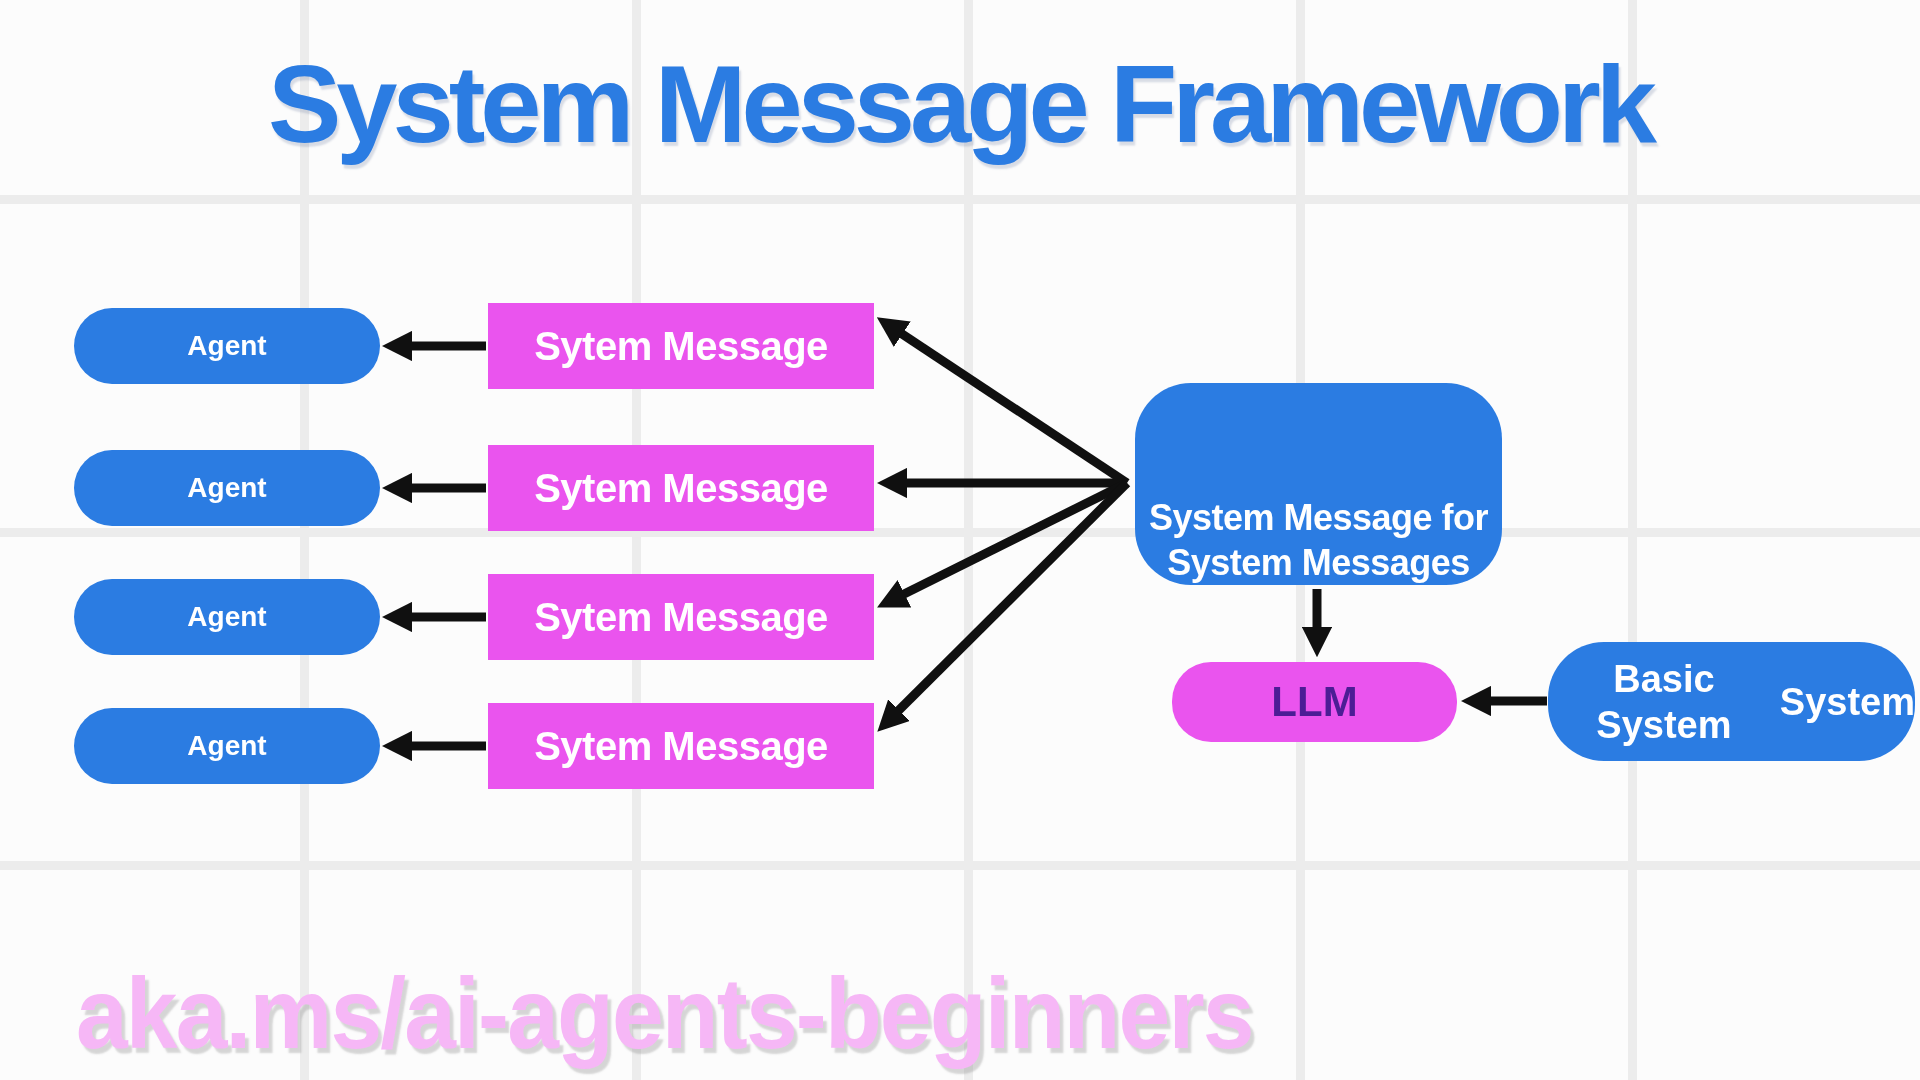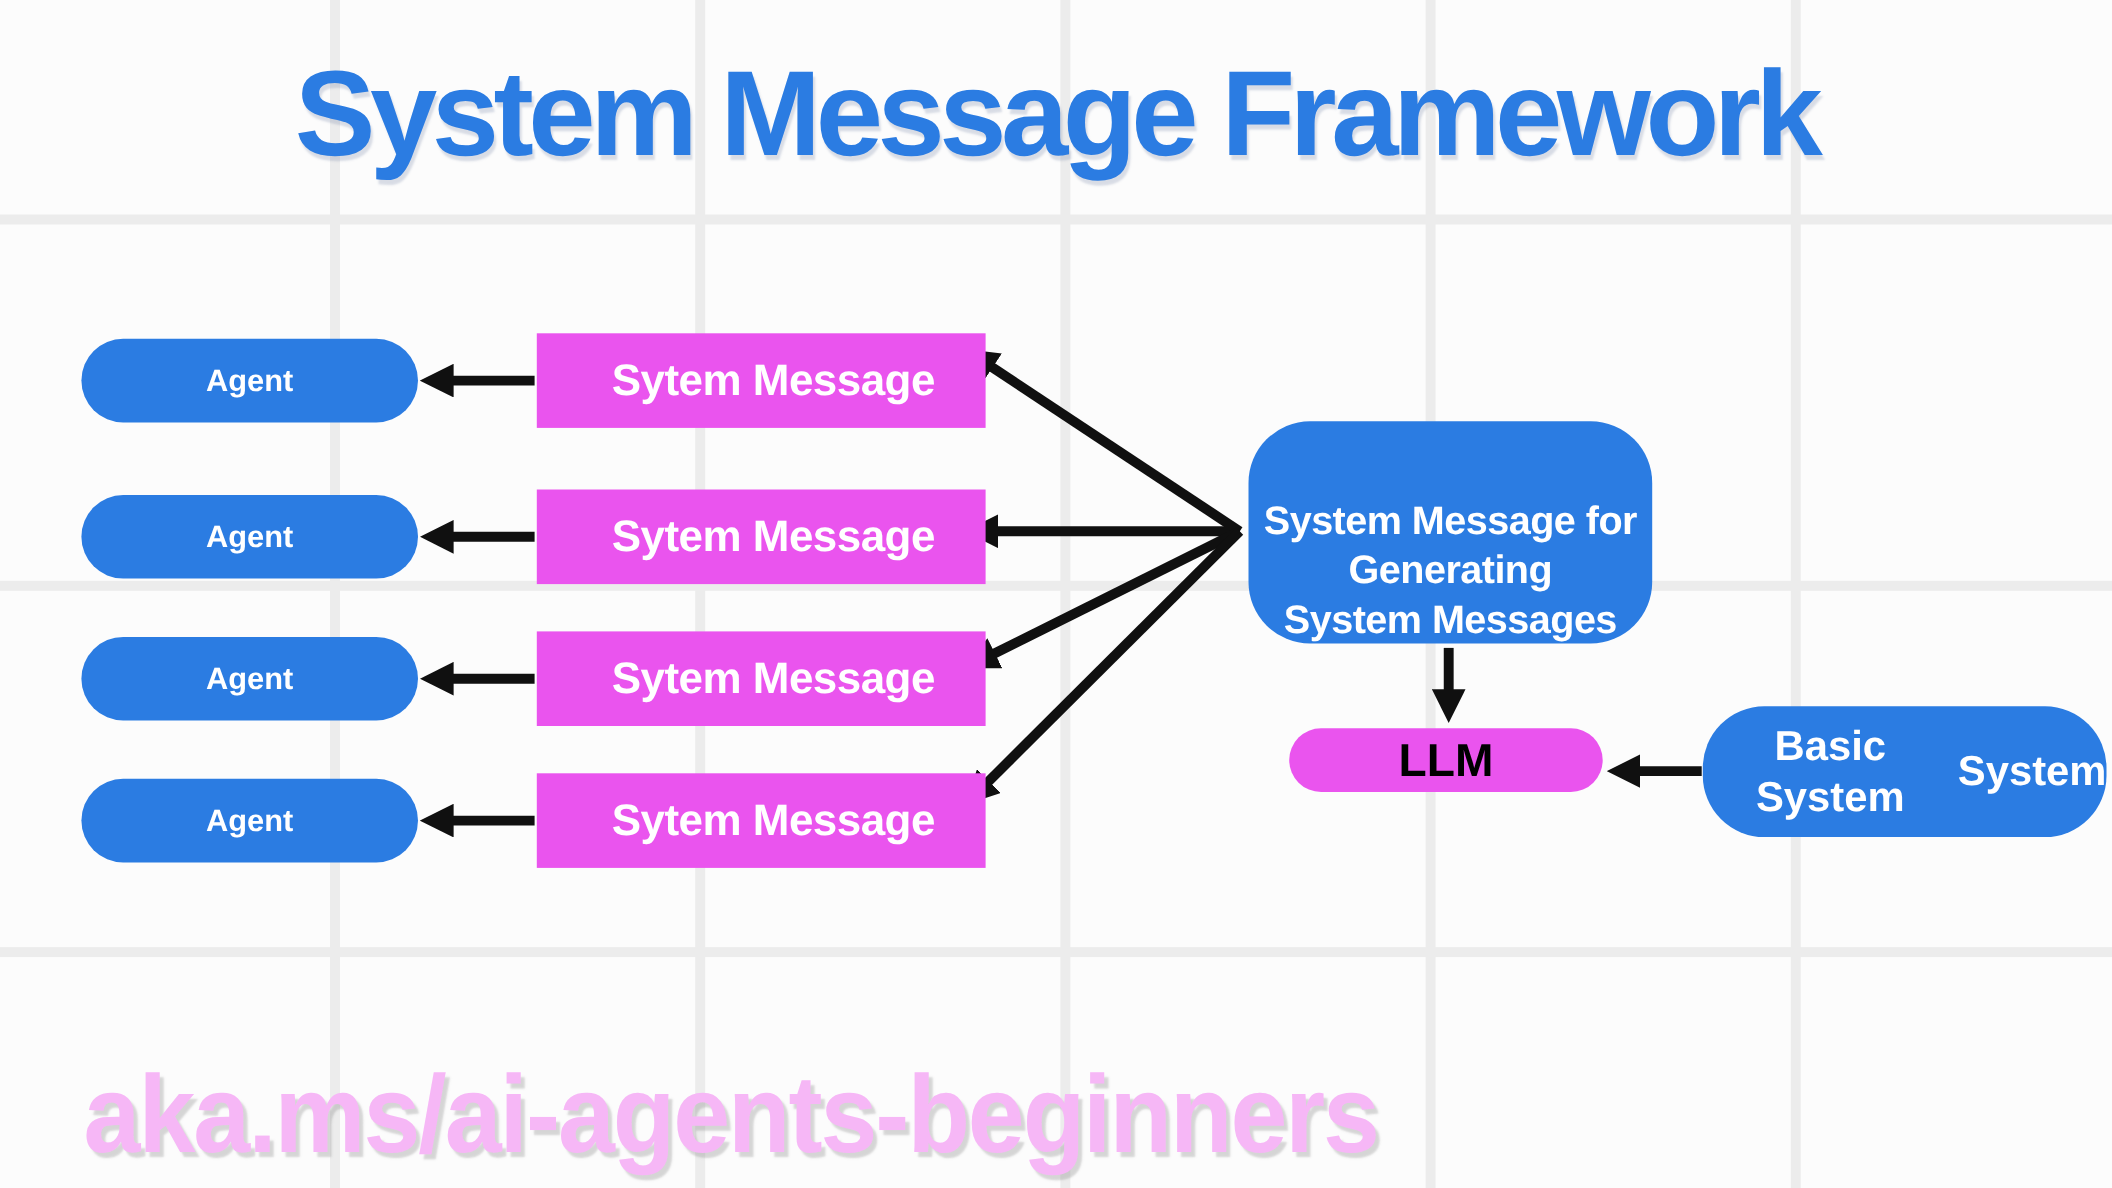--- a/index.html
+++ b/index.html
@@ -27,34 +27,34 @@
   .agent-pill{
     position:absolute;left:74px;width:306px;height:76px;
     background:#2b7ce2;border-radius:38px;
     display:flex;align-items:center;justify-content:center;
     color:#ffffff;font-size:28px;font-weight:bold;
   }
   .msg-box{
     position:absolute;left:488px;width:386px;height:86px;
     background:#ea54ee;
     display:flex;align-items:center;justify-content:center;
-    color:#ffffff;font-size:40px;font-weight:bold;letter-spacing:-0.5px;padding-left:22px;
+    color:#ffffff;font-size:40px;font-weight:bold;letter-spacing:-0.5px;
   }
   .gen-box{
     position:absolute;left:1135px;top:383px;width:367px;height:202px;
     background:#2b7ce2;border-radius:56px;
     display:flex;flex-direction:column;align-items:center;justify-content:flex-end;
     color:#ffffff;font-size:36px;font-weight:bold;line-height:45px;
     text-align:center;letter-spacing:-0.5px;
   }
   .llm-pill{
-    position:absolute;left:1172px;top:662px;width:285px;height:58px;
+    position:absolute;left:1172px;top:662px;width:285px;height:80px;
     background:#ea54ee;border-radius:39px;
     display:flex;align-items:center;justify-content:center;
-    color:#000000;font-size:42px;font-weight:bold;
+    color:#4c1d95;font-size:42px;font-weight:bold;
   }
   .basic-box{
     position:absolute;left:1548px;top:642px;width:367px;height:119px;
     background:#2b7ce2;border-radius:56px;
     display:flex;align-items:center;justify-content:center;
     color:#ffffff;font-size:38px;font-weight:bold;line-height:46px;
     text-align:center;
   }
   .footer-url{
     position:absolute;left:76px;top:956px;
@@ -119,21 +119,20 @@
 
   <div class="agent-pill" style="top:708px;">
     <span>Agent</span>
   </div>
   <div class="msg-box" style="top:703px;">
     <span>Sytem Message</span>
   </div>
 
   <div class="gen-box">
     <span>System Message for</span>
-    <span>Generating</span>
     <span>System Messages</span>
   </div>
 
   <div class="llm-pill">
     <span>LLM</span>
   </div>
 
   <div class="basic-box">
     <span>Basic System</span>
     <span>System</span>

